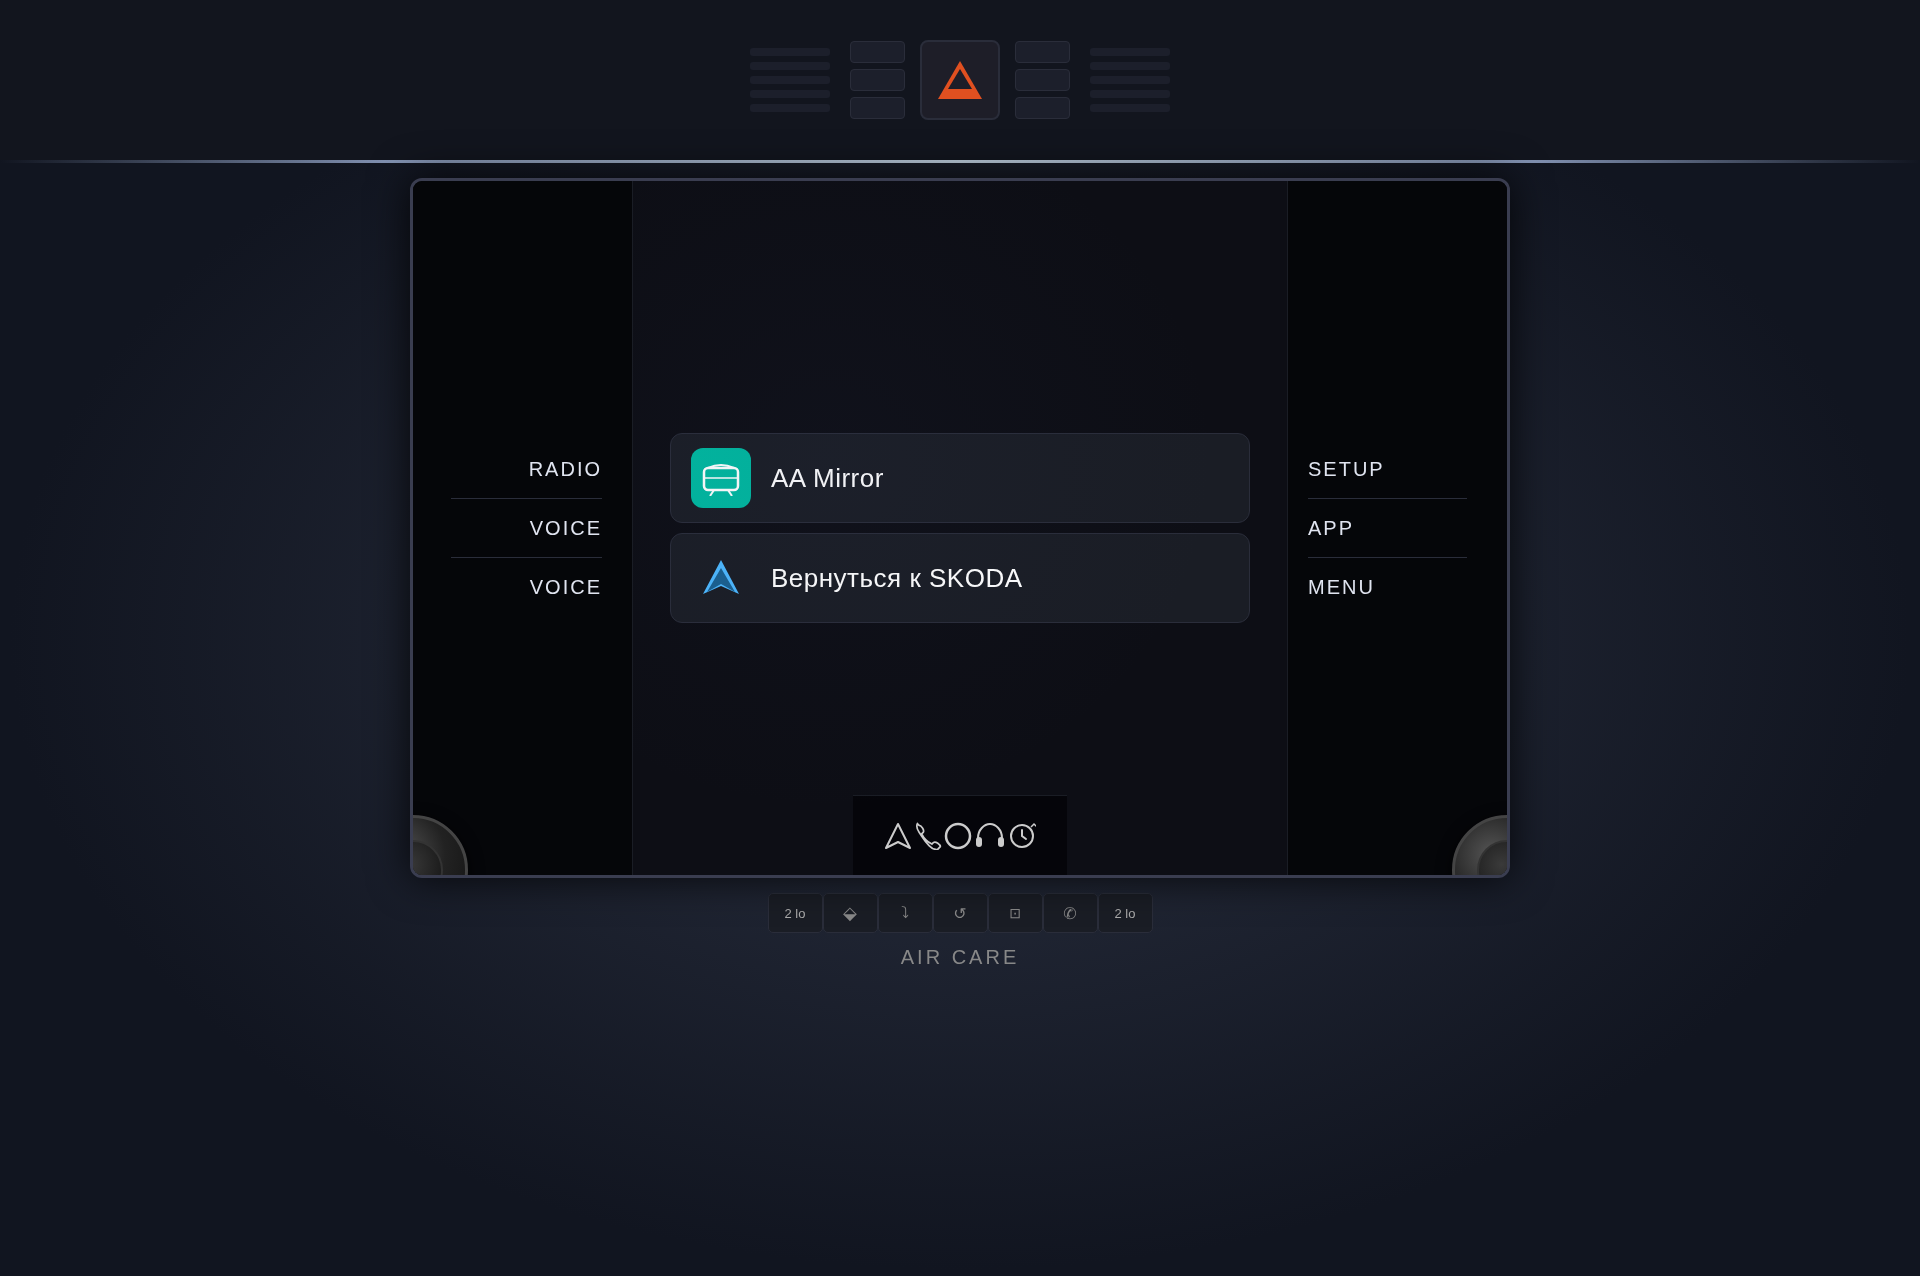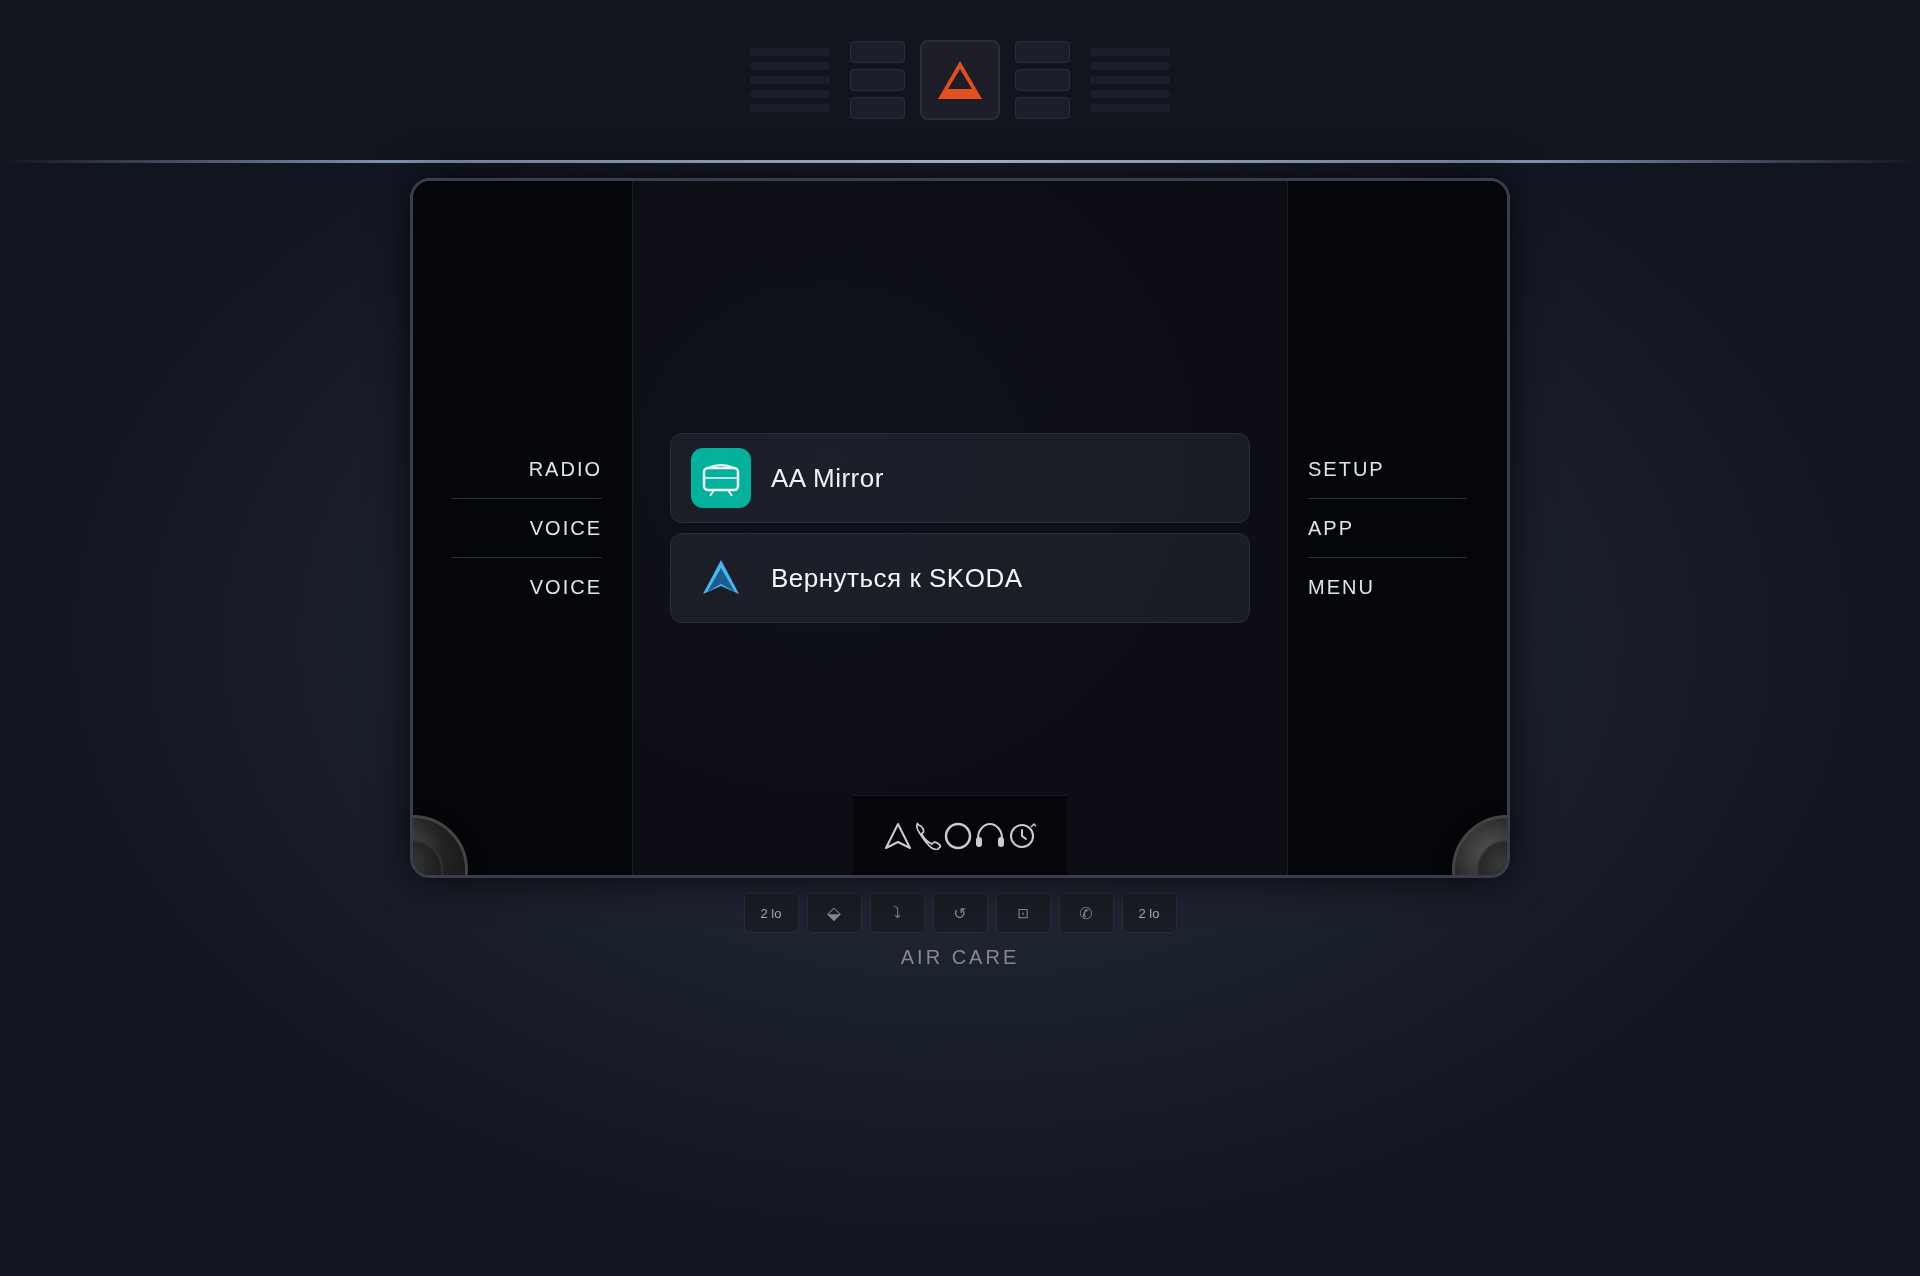--- a/index.html
+++ b/index.html
@@ -52,21 +52,21 @@
       border-left: 12px solid transparent;
       border-right: 12px solid transparent;
       border-bottom: 20px solid #1e1e28;
     }
 
     
     .screen-container {
       width: 1100px;
       height: 700px;
       background: #0a0b0f;
-      border-radius: 20px;
+      border-radius: 12px;
       border: 3px solid #3a3d50;
       position: relative;
       display: flex;
       overflow: hidden;
       box-shadow: 0 0 40px rgba(0,0,0,0.8), inset 0 0 20px rgba(0,0,0,0.5);
       margin-top: 10px;
     }
 
     
     .left-sidebar {
@@ -261,21 +261,20 @@
       width: 1100px;
       display: flex;
       flex-direction: column;
       align-items: center;
       margin-top: 15px;
       gap: 8px;
     }
 
     .climate-controls {
       display: flex;
-      gap: 8px;
       align-items: flex-end;
     }
 
     .climate-btn {
       width: 55px;
       height: 40px;
       background: #1a1d25;
       border-radius: 5px;
       border: 1px solid #2a2d3a;
       display: flex;

